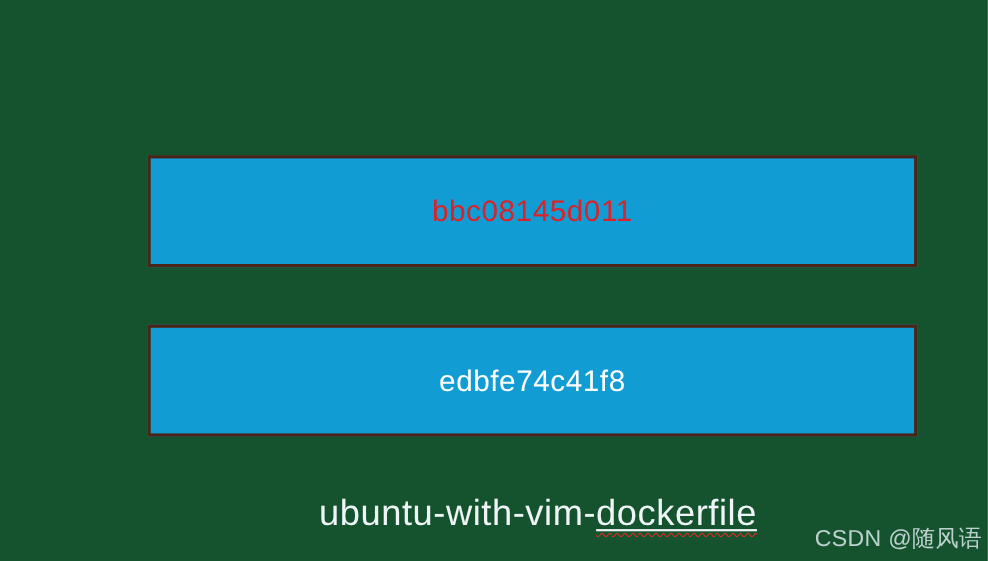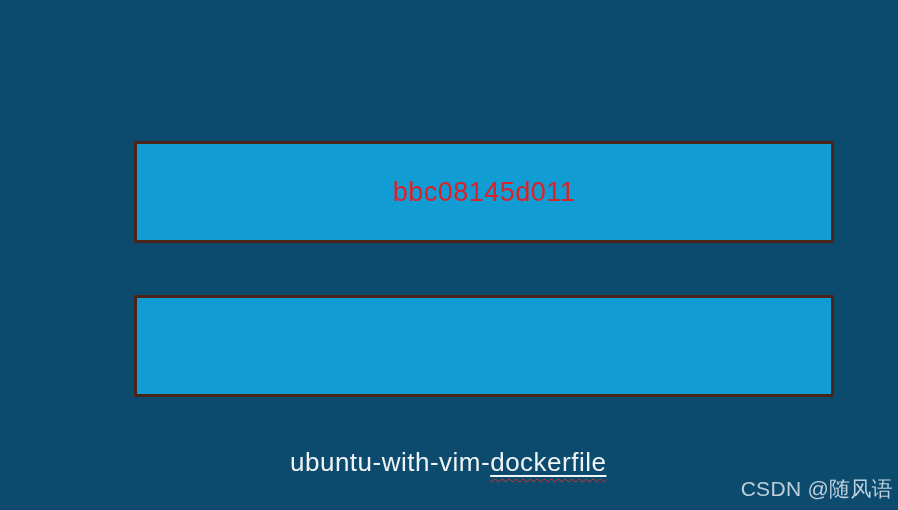--- a/index.html
+++ b/index.html
@@ -30,21 +30,21 @@
     display: flex;
     align-items: baseline;
     gap: 48px;
     font-size: 27px;
     letter-spacing: 0.5px;
   }
   .caption {
     position: absolute;
     left: 290px;
     top: 447px;
-    font-size: 26px;
+    font-size: 33px;
     letter-spacing: 0.5px;
     white-space: nowrap;
   }
   .caption .underlined-word {
     text-decoration: underline;
     text-decoration-thickness: 2px;
     text-underline-offset: 4px;
   }
   .caption .underlined-word .spellcheck {
     text-decoration: underline wavy #d93025;
@@ -55,30 +55,31 @@
     position: absolute;
     right: 5px;
     bottom: 7px;
     font-size: 21px;
     letter-spacing: 0.3px;
   }
 </style>
 </head>
 <body>
 
-<div class="canvas" style="background-color: #0c4a6e;">
+<div class="canvas" style="background-color: #14532d;">
 
   <div class="layer-box top" style="background-color: rgb(18, 156, 212); border-color: rgb(74, 37, 23);">
     <div class="layer-text" style="color: rgb(220, 33, 39);">
       <span>bbc08145d011</span>
     </div>
   </div>
 
   <div class="layer-box bottom" style="background-color: rgb(18, 156, 212); border-color: rgb(74, 37, 23);">
     <div class="layer-text" style="color: rgb(255, 255, 255);">
+      <span>edbfe74c41f8</span>
     </div>
   </div>
 
   <div class="caption" style="color: rgb(239, 244, 246);"><span>ubuntu-with-vim-</span><span class="underlined-word"><span class="spellcheck">dockerfile</span></span></div>
 
   <div class="watermark" style="color: rgba(226, 236, 241, 0.82);">CSDN @随风语</div>
 
 </div>
 
 </body></html>

